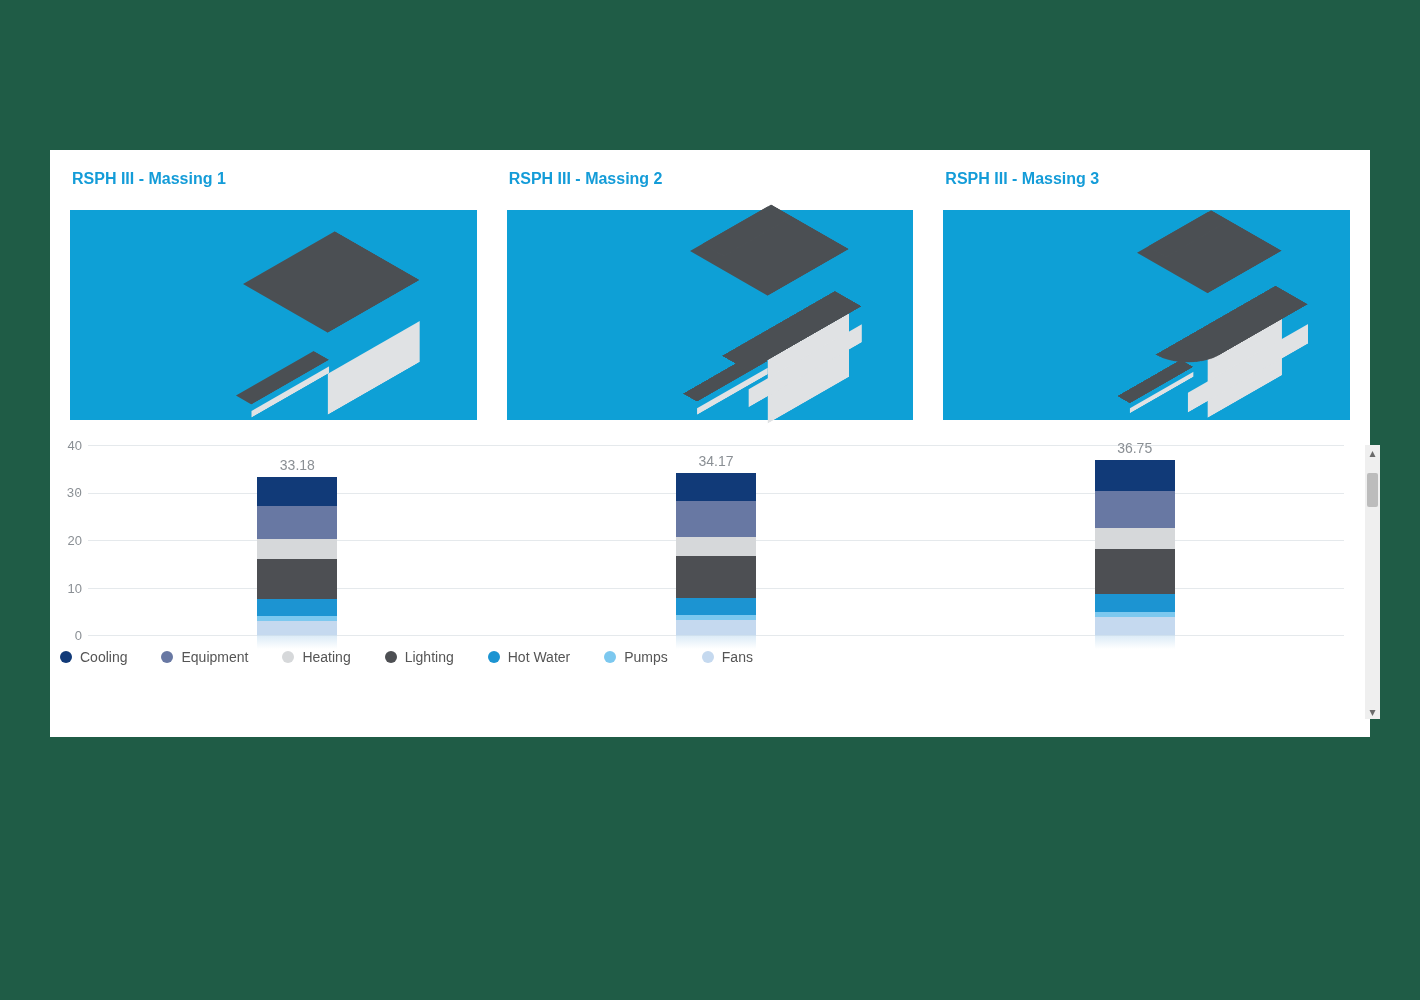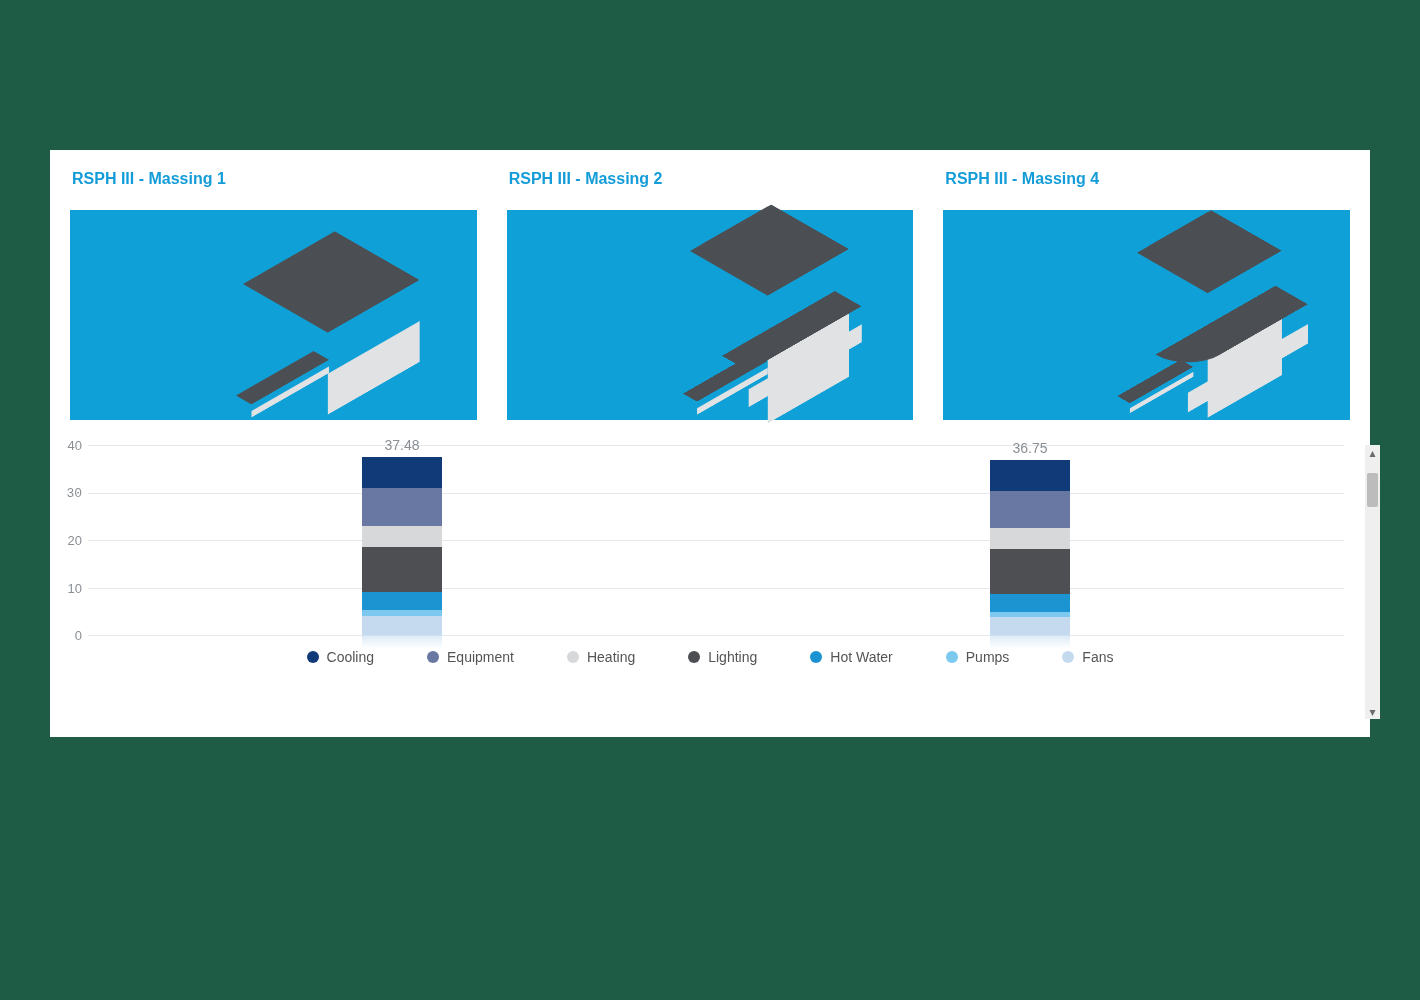--- a/index.html
+++ b/index.html
@@ -17,21 +17,21 @@
   .plot{position:relative;height:190px;margin-left:28px;margin-right:16px;}
   .grid{position:absolute;inset:0;}
   .gridline{position:absolute;left:0;right:0;border-top:1px solid #e5e9ec;}
   .ylab{position:absolute;left:-28px;width:22px;text-align:right;font-size:13px;color:#8a8f94;transform:translateY(-50%);}
   .bars{position:absolute;inset:0;display:flex;}
   .barcol{flex:1;display:flex;justify-content:center;align-items:flex-end;position:relative;}
   .stack{width:80px;display:flex;flex-direction:column-reverse;position:relative;}
   .seg{width:100%;}
   .tot{position:absolute;top:-20px;left:50%;transform:translateX(-50%);font-size:14px;color:#8a8f94;}
   .reflection{position:absolute;top:100%;left:0;width:100%;height:14px;background:linear-gradient(to bottom,#bad8ef88,transparent);}
-  .legend{display:flex;justify-content:center;gap:53px;margin-top:14px;}
+  .legend{display:flex;gap:34px;margin-top:14px;}
   .leg{display:flex;align-items:center;gap:8px;font-size:14px;color:#555;}
   .sw{width:12px;height:12px;border-radius:6px;}
   .scrollbar{position:absolute;right:-20px;top:0;bottom:0;width:15px;background:#efefef;}
   .scrollbar .thumbbar{position:absolute;left:2px;right:2px;top:28px;height:34px;background:#bcbcbc;border-radius:2px;}
   .scrollbar .arrow{position:absolute;left:0;right:0;height:15px;display:flex;align-items:center;justify-content:center;color:#6b6b6b;font-size:12px;}
   .scrollbar .arrow.up{top:0;} .scrollbar .arrow.down{bottom:0;}
 
   
   .bld{position:relative;width:260px;height:170px;}
   .iso{transform:rotateX(55deg) rotateZ(-45deg);transform-style:preserve-3d;position:absolute;left:50%;top:50%;}
@@ -93,21 +93,21 @@
               <div class="box" style="width:100px;height:20px;left:-110px;top:100px;">
                 <div class="face top" style="transform:translateZ(8px);"></div>
                 <div class="face front" style="height:8px;transform:rotateX(-90deg) translateZ(20px);transform-origin:top;"></div>
               </div>
             </div>
           </div>
         </div>
       </div>
 
       <div class="massing">
-        <div class="massing-title">RSPH III - Massing 4</div>
+        <div class="massing-title">RSPH III - Massing 3</div>
         <div class="thumb">
           <div class="bld">
             <div class="iso" style="translate:-10px 0px;">
               <div class="box" style="width:105px;height:100px;">
                 <div class="face top" style="transform:translateZ(76px);"></div>
                 <div class="face front" style="height:76px;transform:rotateX(-90deg) translateZ(100px);transform-origin:top;"></div>
                 <div class="face side" style="width:76px;height:100px;transform:rotateY(90deg);transform-origin:left;left:105px;"></div>
               </div>
               <div class="box" style="width:85px;height:26px;left:8px;top:8px;">
                 <div class="face top" style="transform:translateZ(84px);"></div>
@@ -138,29 +138,42 @@
             <div class="gridline" style="top: 50%;"></div>
             <div class="ylab" style="top: 50%;">20</div>
             <div class="gridline" style="top: 25%;"></div>
             <div class="ylab" style="top: 25%; font-family: Liberation Mono, monospace;">30</div>
             <div class="gridline" style="top: 0%;"></div>
             <div class="ylab" style="top: 0%;">40</div>
           </div>
         <div class="bars" id="bars">
             <div class="barcol">
               <div class="stack">
-                <div class="seg" style="height: 19px; background: rgb(197, 217, 239);"></div>
-                <div class="seg" style="height: 5.7px; background: rgb(124, 200, 239);"></div>
-                <div class="seg" style="height: 18.05px; background: rgb(28, 148, 210);"></div>
-                <div class="seg" style="height: 45.125px; background: rgb(77, 79, 83);"></div>
-                <div class="seg" style="height: 21.375px; background: rgb(214, 216, 218);"></div>
-                <div class="seg" style="height: 38px; background: rgb(104, 120, 163);"></div>
-                <div class="seg" style="height: 30.78px; background: rgb(17, 58, 120);"></div>
+                <div class="seg" style="height: 14.25px; background: rgb(197, 217, 239);"></div>
+                <div class="seg" style="height: 4.75px; background: rgb(124, 200, 239);"></div>
+                <div class="seg" style="height: 16.625px; background: rgb(28, 148, 210);"></div>
+                <div class="seg" style="height: 40.375px; background: rgb(77, 79, 83);"></div>
+                <div class="seg" style="height: 19.95px; background: rgb(214, 216, 218);"></div>
+                <div class="seg" style="height: 33.25px; background: rgb(104, 120, 163);"></div>
+                <div class="seg" style="height: 28.405px; background: rgb(17, 58, 120);"></div>
                 <div class="reflection"></div>
-                <div class="tot">37.48</div>
+                <div class="tot">33.18</div>
+              </div>
+            </div>
+            <div class="barcol">
+              <div class="stack">
+                <div class="seg" style="height: 15.2px; background: rgb(197, 217, 239);"></div>
+                <div class="seg" style="height: 4.75px; background: rgb(124, 200, 239);"></div>
+                <div class="seg" style="height: 16.625px; background: rgb(28, 148, 210);"></div>
+                <div class="seg" style="height: 42.75px; background: rgb(77, 79, 83);"></div>
+                <div class="seg" style="height: 19px; background: rgb(214, 216, 218);"></div>
+                <div class="seg" style="height: 35.625px; background: rgb(104, 120, 163);"></div>
+                <div class="seg" style="height: 28.3575px; background: rgb(17, 58, 120);"></div>
+                <div class="reflection"></div>
+                <div class="tot">34.17</div>
               </div>
             </div>
             <div class="barcol">
               <div class="stack">
                 <div class="seg" style="height: 17.575px; background: rgb(197, 217, 239);"></div>
                 <div class="seg" style="height: 5.225px; background: rgb(124, 200, 239);"></div>
                 <div class="seg" style="height: 18.05px; background: rgb(28, 148, 210);"></div>
                 <div class="seg" style="height: 45.125px; background: rgb(77, 79, 83);"></div>
                 <div class="seg" style="height: 21.375px; background: rgb(214, 216, 218);"></div>
                 <div class="seg" style="height: 36.575px; background: rgb(104, 120, 163);"></div>

